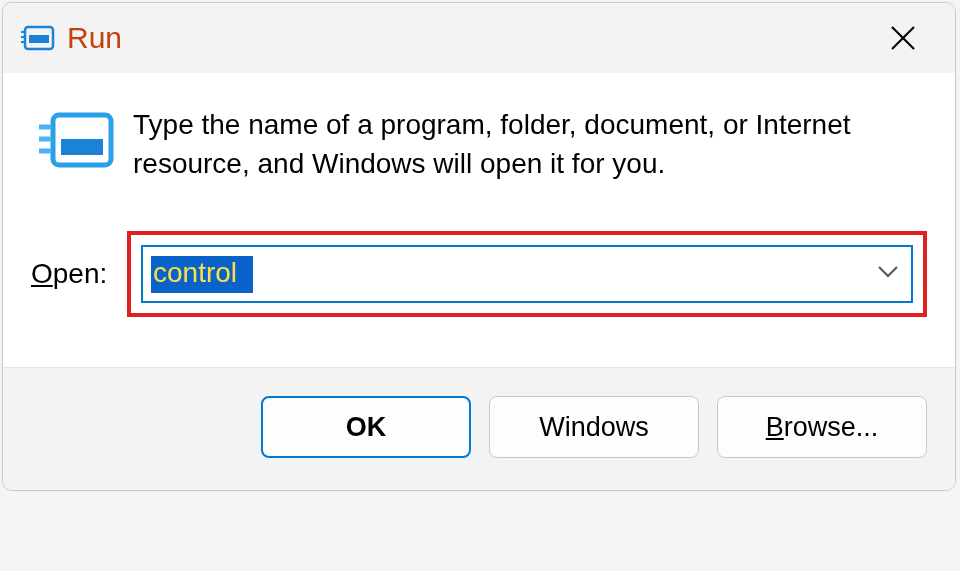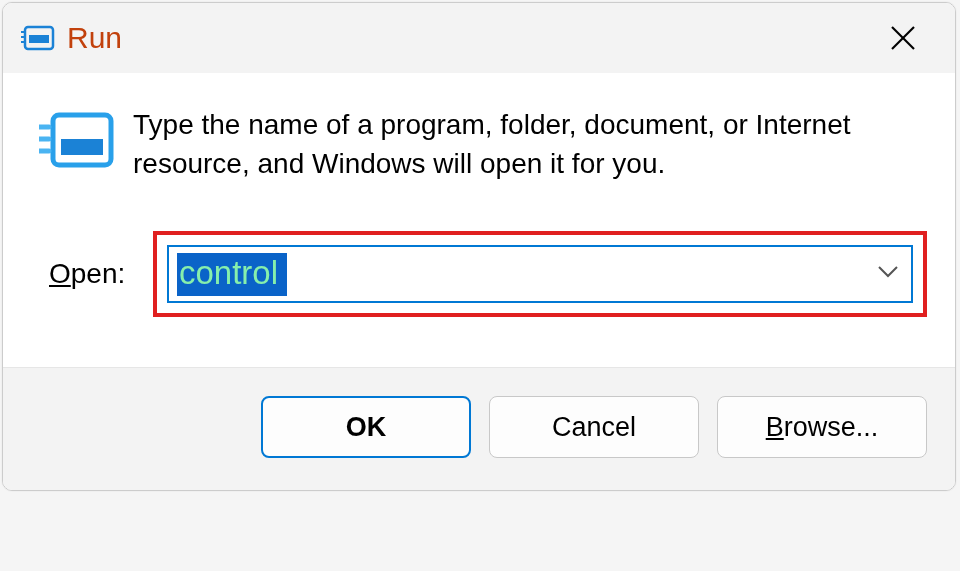--- a/index.html
+++ b/index.html
@@ -68,23 +68,22 @@
     .desc-text {
       font-size: 28px;
       line-height: 1.4;
       color: #000;
       font-weight: 400;
     }
     .open-row-wrapper {
       margin-top: 48px;
       display: flex;
       align-items: center;
-      gap: 8px;
+      gap: 0;
       padding-left: 0;
-      margin-left: 18px;
     }
     .open-label {
       font-size: 28px;
       color: #000;
       width: 96px;
     }
     .open-label .ul { text-decoration: underline; }
     .highlight-box {
       border: 4px solid #e02020;
       flex: 1;
@@ -96,23 +95,23 @@
       height: 58px;
       display: flex;
       align-items: center;
       padding-left: 8px;
       padding-right: 12px;
       position: relative;
       background: #fff;
     }
     .combo .selected-text {
       background: #0a63c8;
-      color: #86efac;
-      font-size: 33px;
-      padding: 2px 9px 4px 2px;
+      color: #fde047;
+      font-size: 28px;
+      padding: 2px 16px 4px 2px;
       line-height: 1.1;
     }
     .combo .chevron {
       margin-left: auto;
       color: #555;
     }
     .button-bar {
       background: #f3f3f3;
       border-top: 1px solid #e6e6e6;
       padding: 28px 28px 32px 28px;
@@ -197,20 +196,20 @@
         </div>
       </div>
     </div>
   </div>
 
   <div class="button-bar">
     <div class="btn btn-ok">
       <span>OK</span>
     </div>
     <div class="btn btn-default">
-      <span>Cancel</span>
+      <span>Windows</span>
     </div>
     <div class="btn btn-default">
       <span><span class="ul">B</span><span>rowse...</span></span>
     </div>
   </div>
 
 </div>
 
 </body></html>

